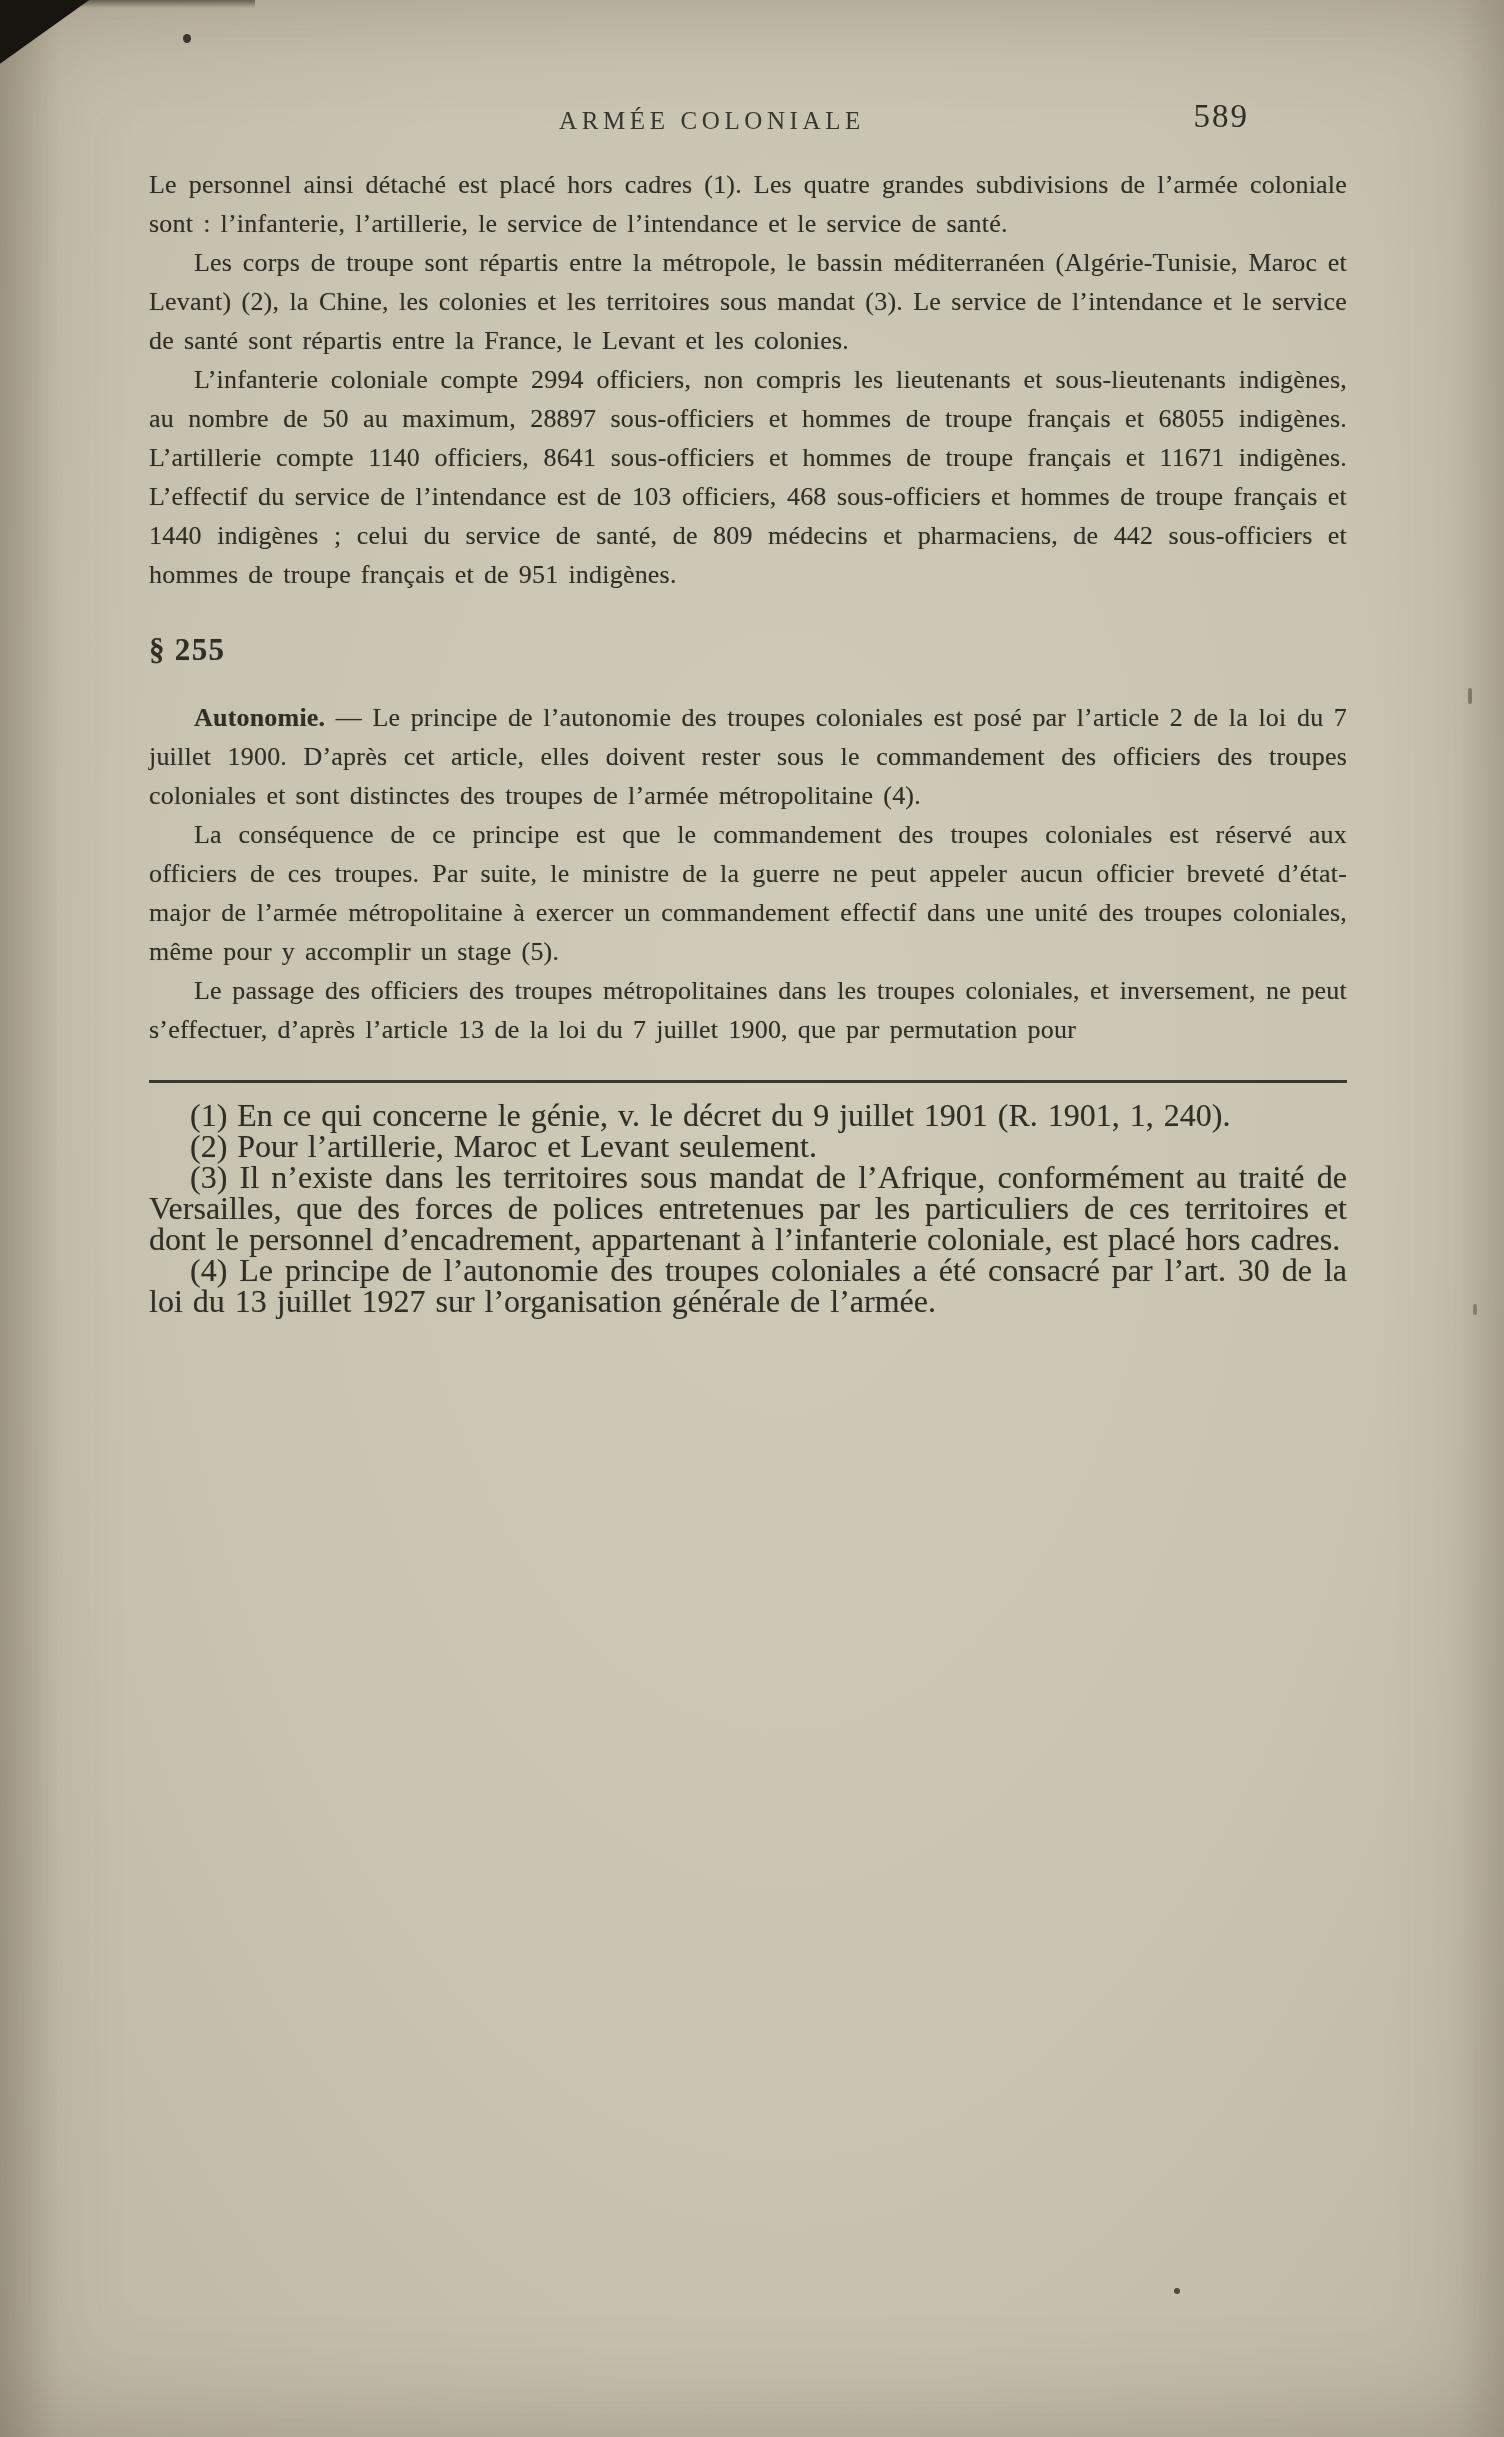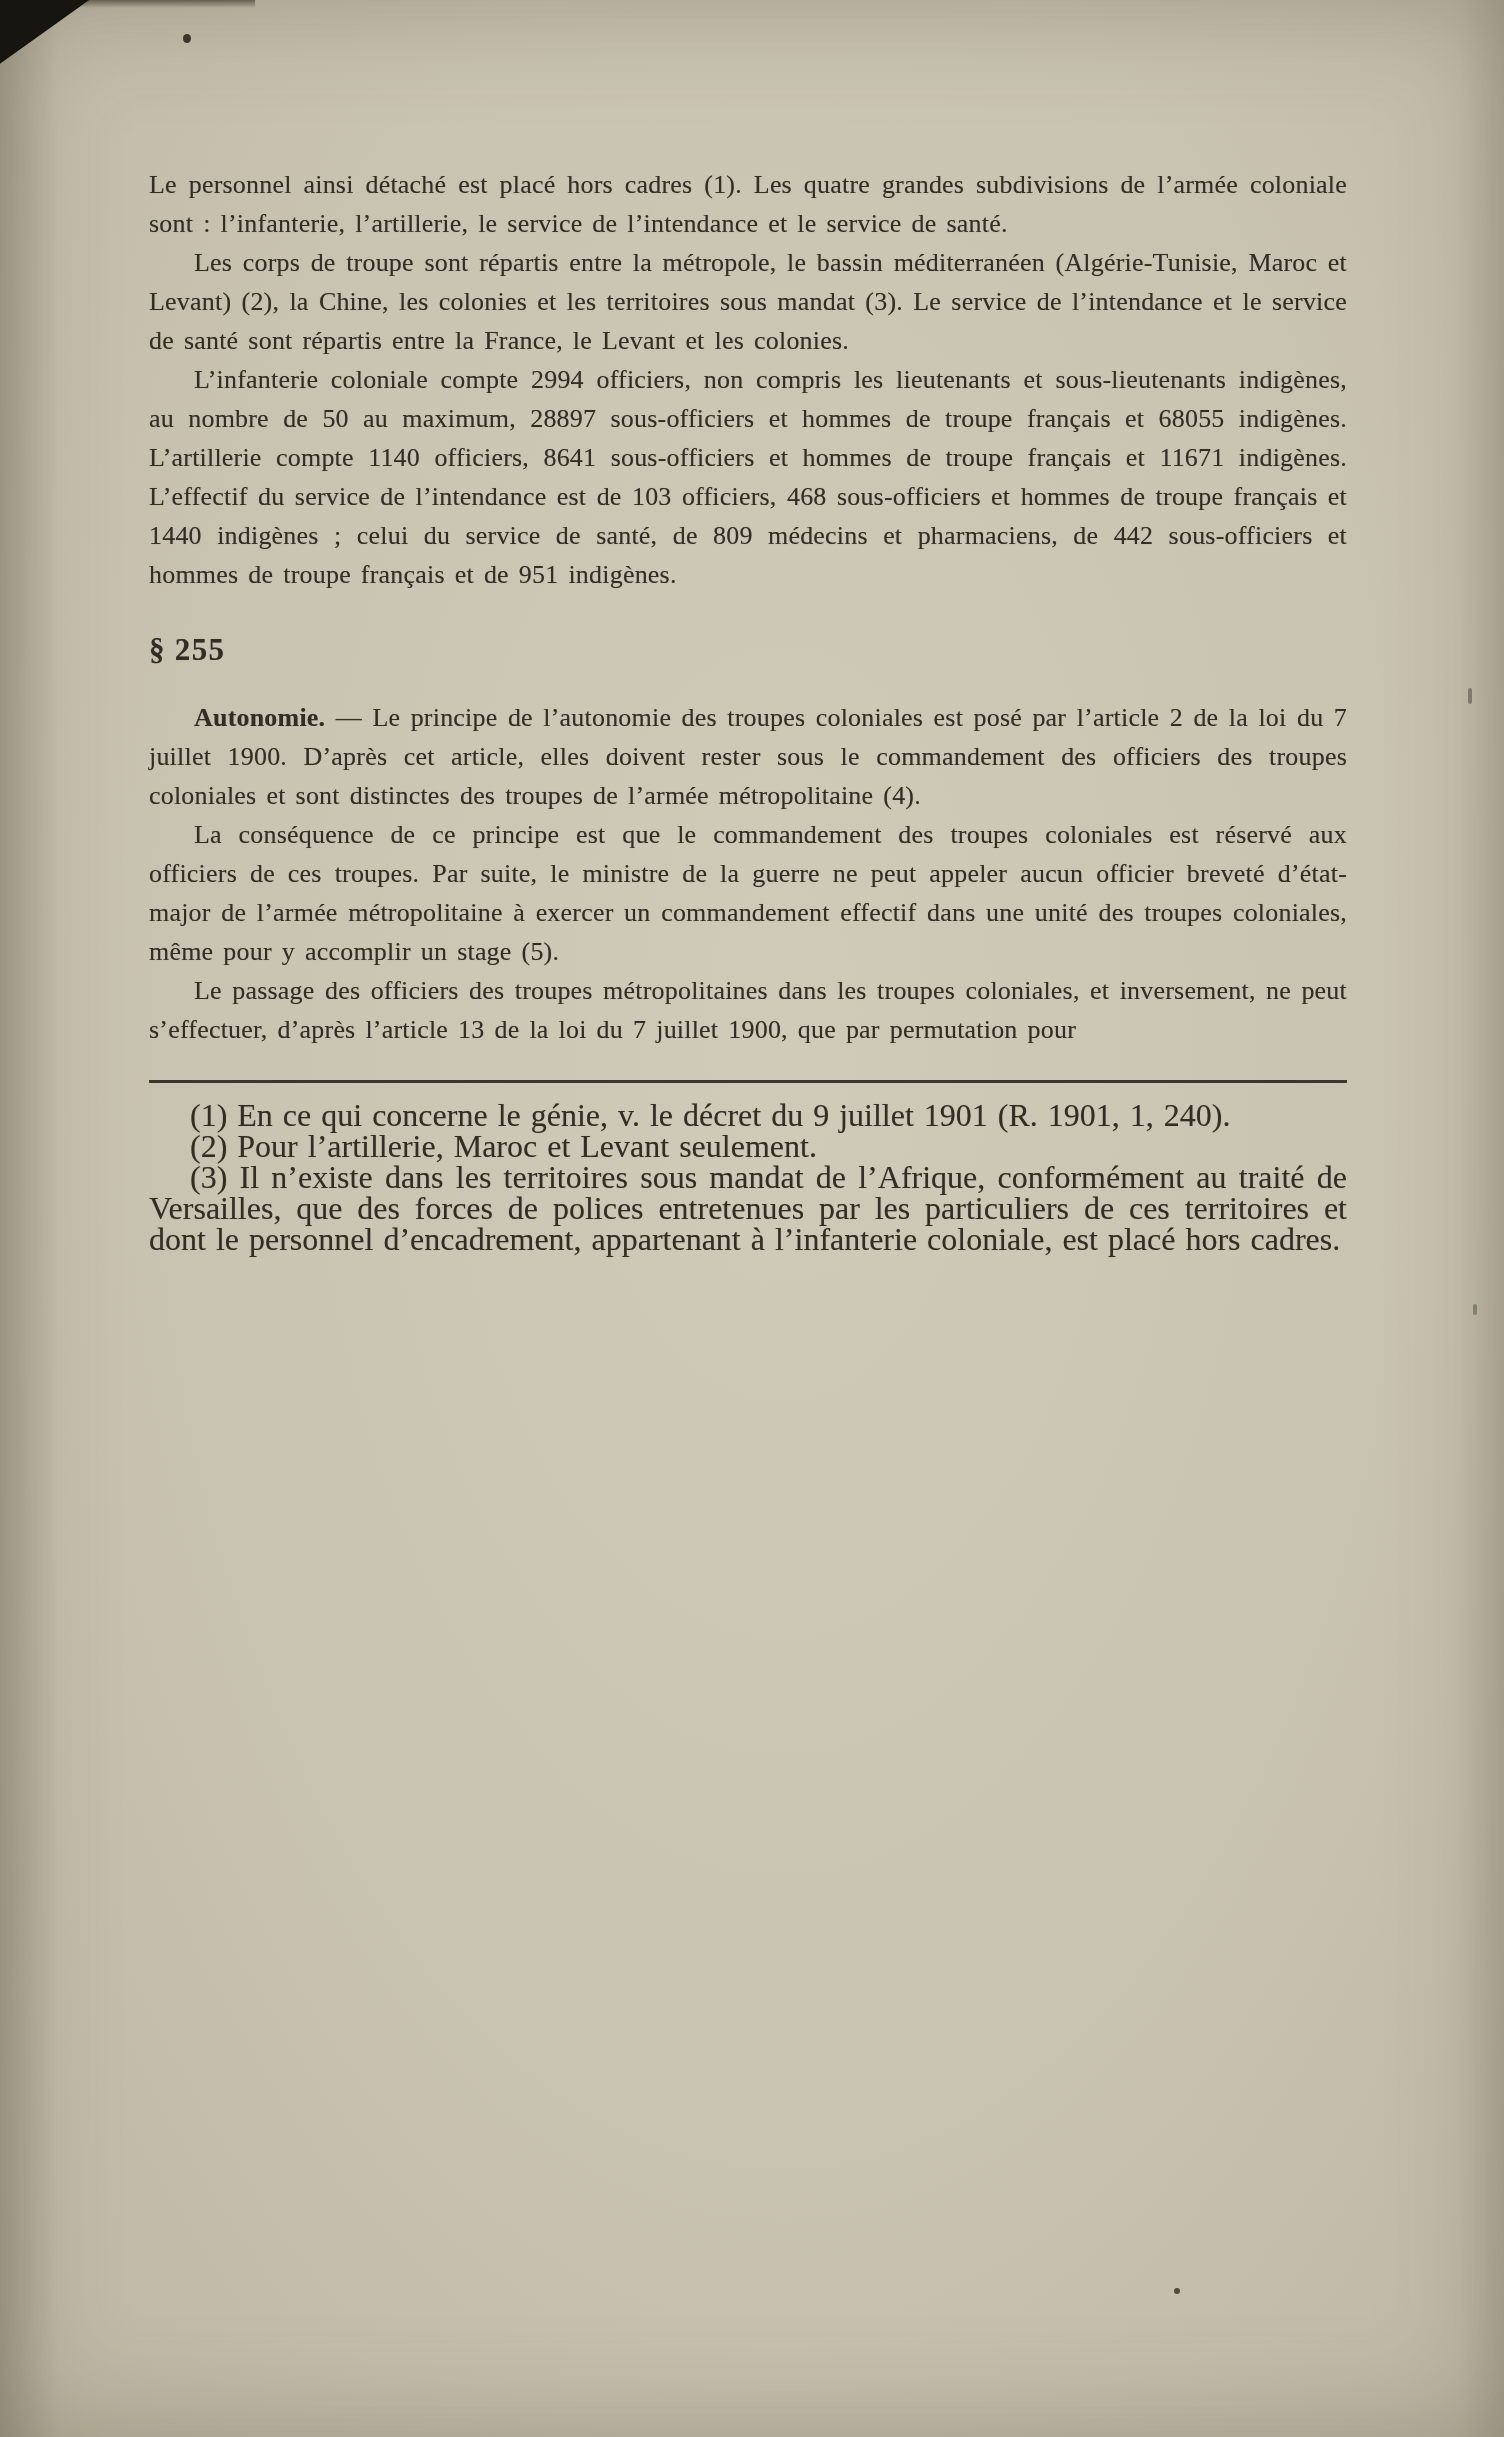--- a/index.html
+++ b/index.html
@@ -88,20 +88,24 @@
 
 <div class="page">
 
   <div class="corner"></div>
   <div class="top-smear"></div>
   <div class="speck speck-top"></div>
   <div class="speck speck-bottom"></div>
   <div class="speck speck-right-1"></div>
   <div class="speck speck-right-2"></div>
 
+  <header class="running-head">
+    <span class="running-title">ARMÉE COLONIALE</span>
+    <span class="pageno">589</span>
+  </header>
 
   <main class="text-block">
 
     <p class="body first">Le personnel ainsi détaché est placé hors cadres (1). Les quatre grandes subdivisions de l’armée coloniale sont : l’infanterie, l’artillerie, le service de l’intendance et le service de santé.</p>
     <p class="body">Les corps de troupe sont répartis entre la métropole, le bassin méditerranéen (Algérie-Tunisie, Maroc et Levant) (2), la Chine, les colonies et les territoires sous mandat (3). Le service de l’intendance et le service de santé sont répartis entre la France, le Levant et les colonies.</p>
     <p class="body">L’infanterie coloniale compte 2994 officiers, non compris les lieutenants et sous-lieutenants indigènes, au nombre de 50 au maximum, 28897 sous-officiers et hommes de troupe français et 68055 indigènes. L’artillerie compte 1140 officiers, 8641 sous-officiers et hommes de troupe français et 11671 indigènes. L’effectif du service de l’intendance est de 103 officiers, 468 sous-officiers et hommes de troupe français et 1440 indigènes ; celui du service de santé, de 809 médecins et pharmaciens, de 442 sous-officiers et hommes de troupe français et de 951 indigènes.</p>
 
     <h2 class="section-heading">§ 255</h2>
 
 
@@ -109,17 +113,18 @@
 
     <p class="body">La conséquence de ce principe est que le commandement des troupes coloniales est réservé aux officiers de ces troupes. Par suite, le ministre de la guerre ne peut appeler aucun officier breveté d’état-major de l’armée métropolitaine à exercer un commandement effectif dans une unité des troupes coloniales, même pour y accomplir un stage (5).</p>
     <p class="body">Le passage des officiers des troupes métropolitaines dans les troupes coloniales, et inversement, ne peut s’effectuer, d’après l’article 13 de la loi du 7 juillet 1900, que par permutation pour</p>
 
     <hr class="footnote-rule">
 
     <section class="footnotes">
       <p class="footnote">(1) En ce qui concerne le génie, v. le décret du 9 juillet 1901 (R. 1901, 1, 240).</p>
       <p class="footnote">(2) Pour l’artillerie, Maroc et Levant seulement.</p>
       <p class="footnote">(3) Il n’existe dans les territoires sous mandat de l’Afrique, conformément au traité de Versailles, que des forces de polices entretenues par les particuliers de ces territoires et dont le personnel d’encadrement, appartenant à l’infanterie coloniale, est placé hors cadres.</p>
+      <p class="footnote">(4) Le principe de l’autonomie des troupes coloniales a été consacré par l’art. 30 de la loi du 13 juillet 1927 sur l’organisation générale de l’armée.</p>
     </section>
 
   </main>
 </div>
 
 
 </body></html>

